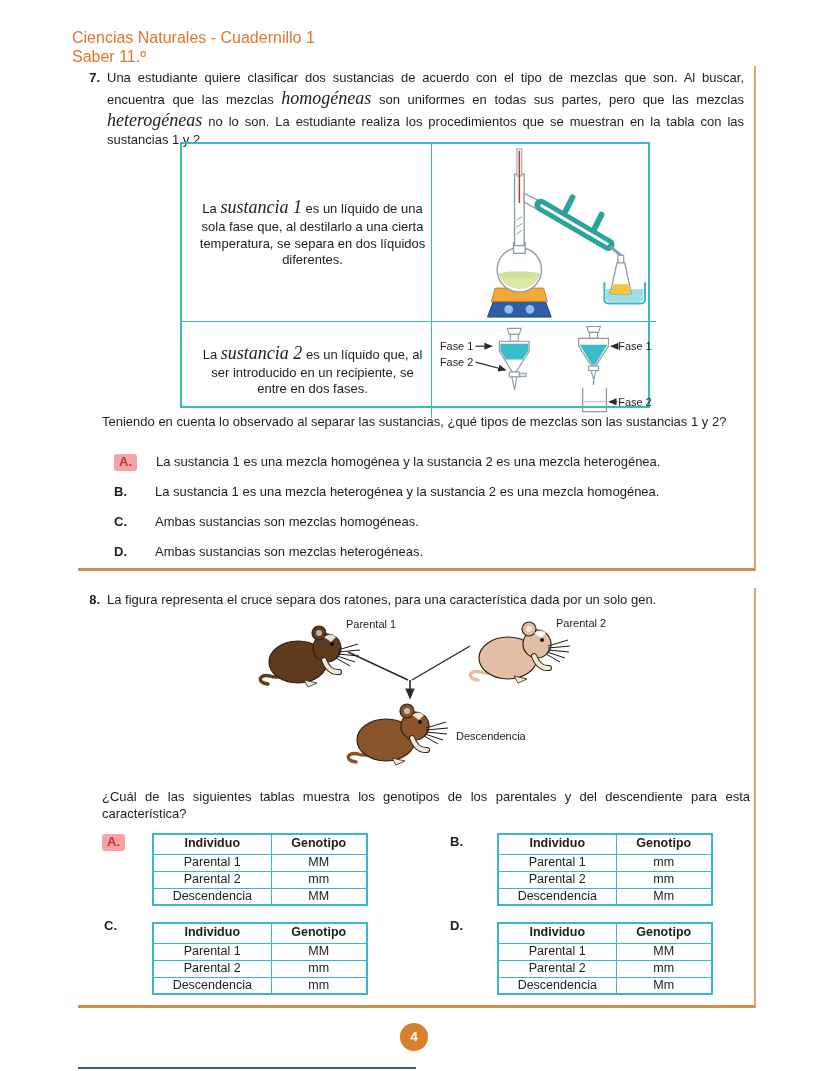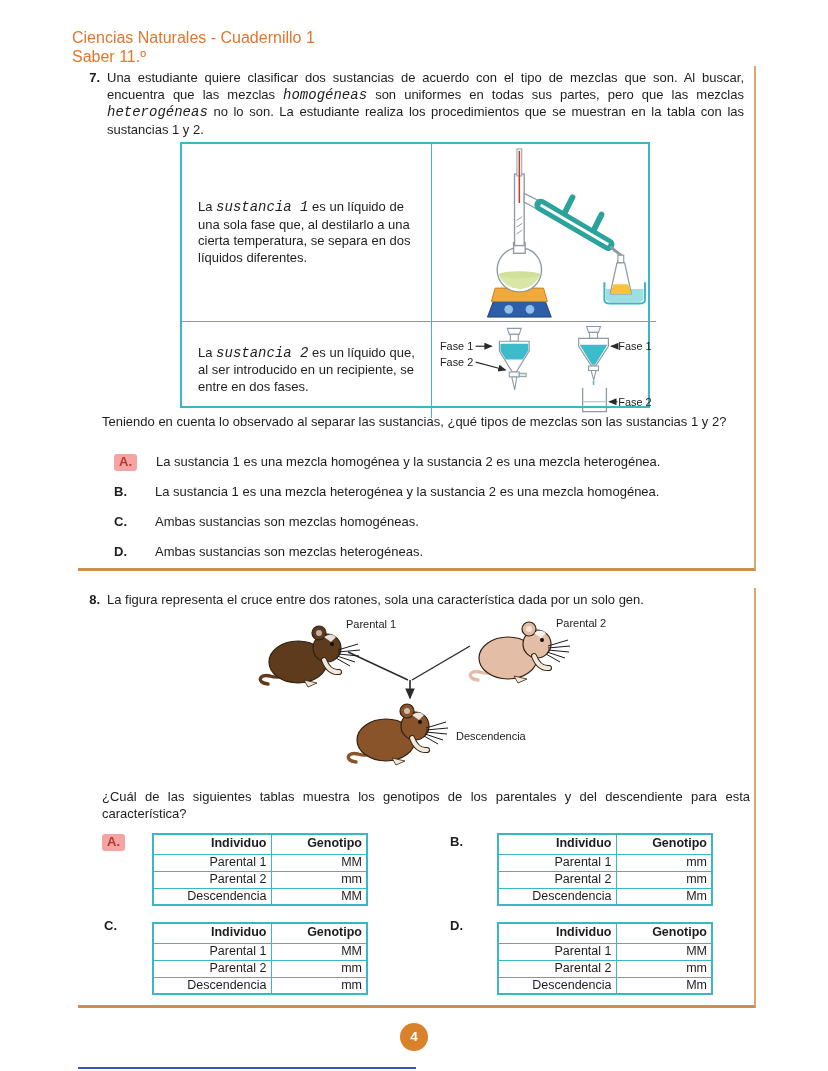--- a/index.html
+++ b/index.html
@@ -7,60 +7,60 @@
     --teal:#3ab7c5; --teal-dark:#2aa39b;
     --pink:#f5a3a3; --red:#b03a33; --ink:#1d1d1f;
   }
   *{margin:0;padding:0;box-sizing:border-box;}
   html,body{background:#fff;}
   body{
     width:828px;height:1071px;position:relative;overflow:hidden;
     font-family:"Liberation Sans","DejaVu Sans",sans-serif;
     font-size:13px;color:var(--ink);line-height:1.27;
   }
-  .it{font-style:italic;font-family:Liberation Mono, monospace;font-size:14px;}
+  .it{font-style:italic;font-family:Liberation Serif, serif;font-size:18px;}
 
   .header{position:absolute;left:72px;top:28px;color:var(--orange);font-size:16px;line-height:1.2;}
 
   .qblock{position:absolute;left:78px;width:678px;border-right:2px solid var(--tan);}
   #q7-block{top:66px;height:505px;border-bottom:3px solid var(--tan-dark);}
   #q8-block{top:588px;height:420px;border-bottom:3px solid var(--tan-dark);}
 
   .qpara{display:flex;padding:4px 10px 0 6px;text-align:justify;}
   .qnum{font-weight:bold;width:16px;flex:0 0 16px;margin-right:7px;text-align:right;}
   .qtext{flex:1;}
 
   
   .subst-table{
     position:absolute;left:102px;top:76px;width:470px;height:266px;
     border:2px solid var(--teal);display:grid;
     grid-template-columns:250px 1fr;grid-template-rows:178px 1fr;
   }
   .subst-table .cell{display:flex;align-items:center;justify-content:center;padding:4px;}
   .subst-table .c1{border-right:1.5px solid var(--teal);}
   .subst-table .r1{border-bottom:1.5px solid var(--teal);}
-  .cell-text{text-align:left;width:232px;margin-left:12px;}
+  .cell-text{text-align:center;width:232px;margin-left:12px;}
 
   .prompt7{position:absolute;left:24px;top:348px;width:646px;text-align:justify;}
 
   .options{position:absolute;left:36px;top:388px;width:630px;}
   .opt{display:flex;align-items:flex-start;margin-bottom:13.5px;}
   .opt-letter{font-weight:bold;width:26px;flex:0 0 26px;}
   .opt-letter.hl{background:var(--pink);color:var(--red);border-radius:3px;width:auto;flex:0 0 auto;padding:0 5px;margin-right:4px;}
   .opt-text{margin-left:15px;}
 
   
   .mice-figure{position:absolute;left:128px;top:26px;}
   .prompt8{position:absolute;left:24px;top:180px;width:648px;text-align:justify;margin-top:21px;}
 
   .ans-letter{position:absolute;font-weight:bold;}
   .ans-letter.hl{background:var(--pink);color:var(--red);border-radius:3px;padding:0 5px;}
   .gtable{position:absolute;border-collapse:collapse;background:#fff;
     border:2px solid var(--teal);font-size:12.5px;}
-  .gtable th,.gtable td{border:1.2px solid var(--teal);text-align:right;padding:0 4px;}
+  .gtable th,.gtable td{border:1.2px solid var(--teal);text-align:center;padding:0 4px;}
   .gtable th{font-weight:bold;width:118px;height:20px;}
   .gtable th+th{width:96px;margin-top:36px;}
   .gtable td{height:17px;}
 
   .page-badge{
     position:absolute;left:400px;top:1023px;width:28px;height:28px;border-radius:50%;
     background:#d9822b;color:#fff;font-weight:bold;font-size:13.5px;
     display:flex;align-items:center;justify-content:center;
   }
   .footer-line{position:absolute;left:78px;top:1067px;width:338px;height:2px;background:#3d56a6;}
@@ -199,21 +199,21 @@
     <div class="opt">
       <span class="opt-letter">D.</span>
       <span class="opt-text">Ambas sustancias son mezclas heterogéneas.</span>
     </div>
   </div>
 </div>
 
 <div class="qblock" id="q8-block">
   <div class="qpara">
     <span class="qnum">8.</span>
-    <span class="qtext">La figura representa el cruce entre dos ratones, sola una característica dada por un solo gen.</span>
+    <span class="qtext">La figura representa el cruce separa dos ratones, para una característica dada por un solo gen.</span>
   </div>
 
   <svg class="mice-figure" width="560" height="160" viewBox="0 0 560 160">
     <text x="140" y="14" font-size="11" fill="#1d1d1f">Parental 1</text>
     <text x="350" y="13" font-size="11" fill="#1d1d1f">Parental 2</text>
     <line x1="142" y1="38" x2="202" y2="66" stroke="#2a2a2a" stroke-width="1.4"></line>
     <line x1="264" y1="32" x2="206" y2="66" stroke="#2a2a2a" stroke-width="1.4"></line>
     <line x1="204" y1="66" x2="204" y2="84" stroke="#2a2a2a" stroke-width="1.6" marker-end="url(#ah)"></line>
     <use href="#mouse" x="52" y="6" width="104" height="72" style="color:#5f3b1d"></use>
     <use href="#mouse" x="262" y="2" width="104" height="72" style="color:#e4bda6"></use>

